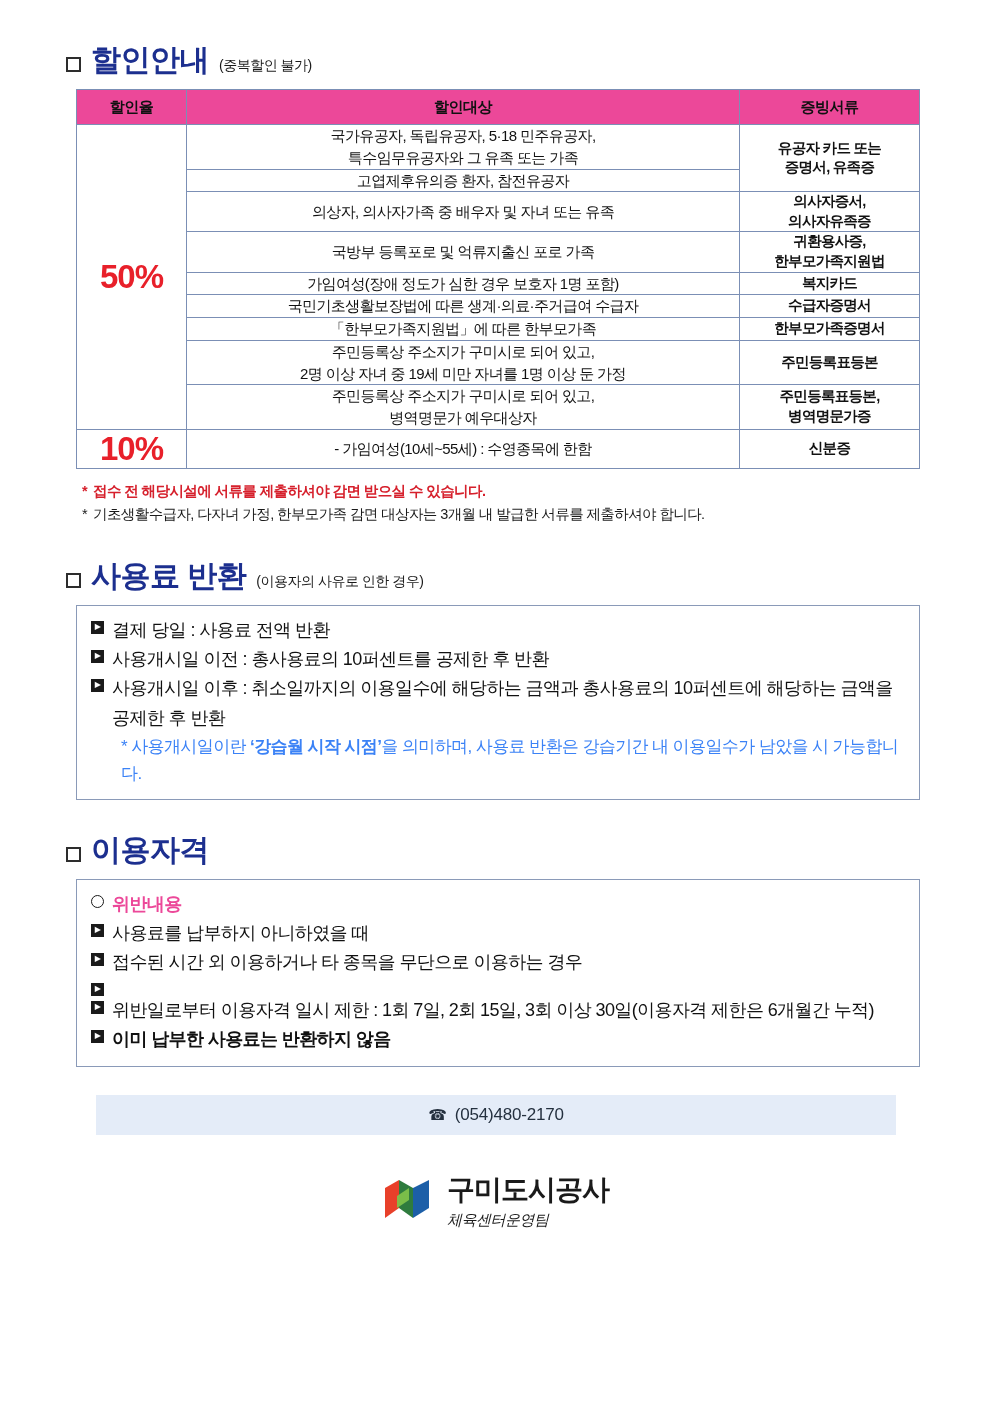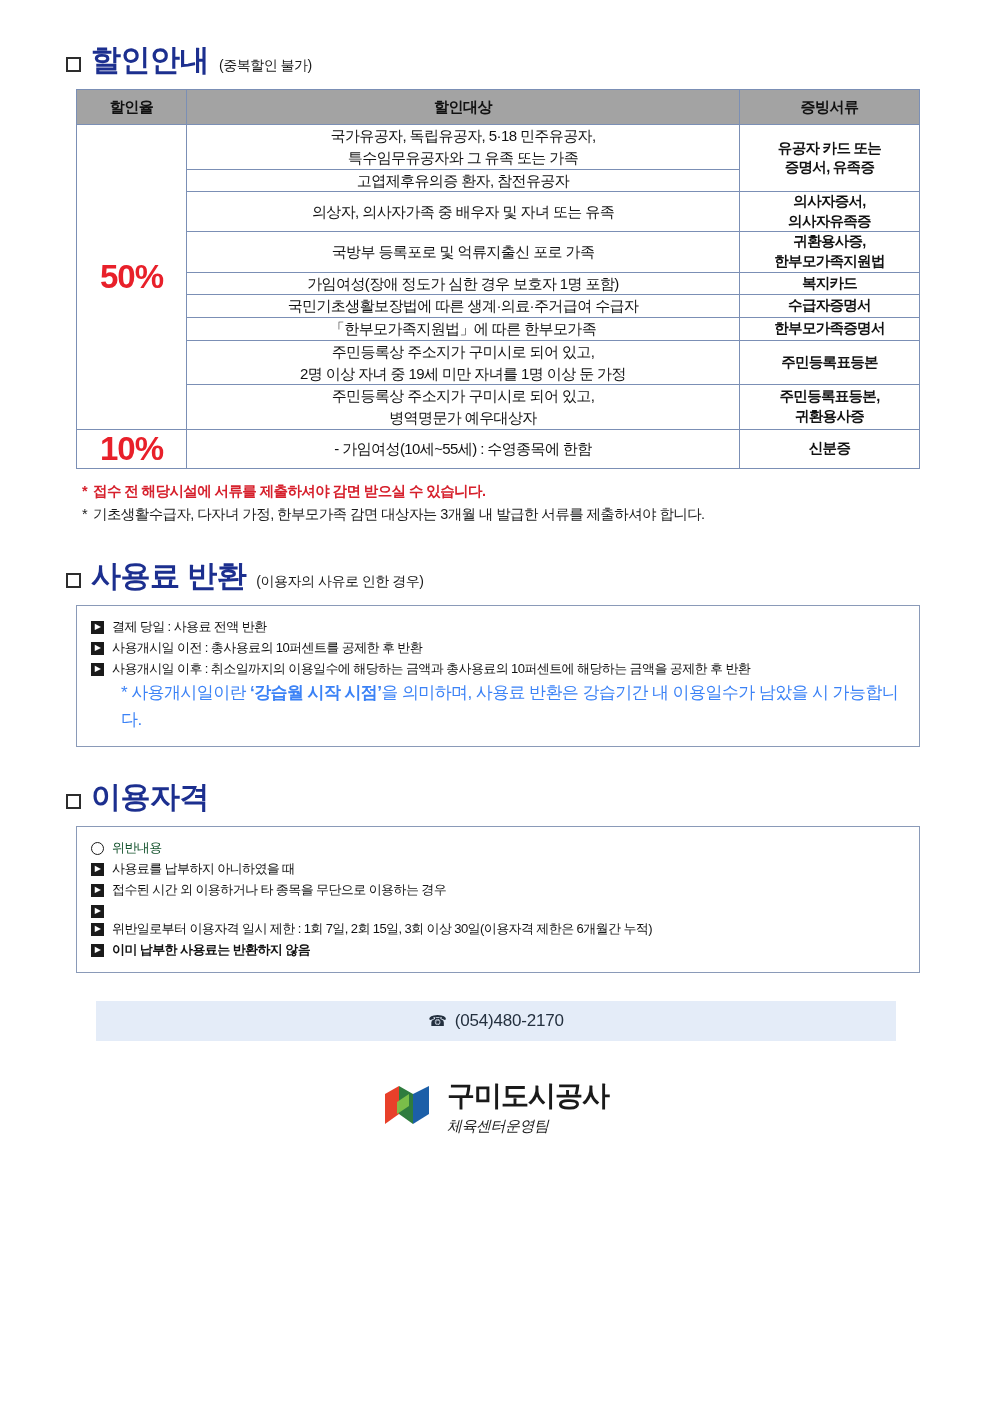--- a/index.html
+++ b/index.html
@@ -59,21 +59,21 @@
   table.discount {
     border-collapse: collapse;
     width: 100%;
     table-layout: fixed;
   }
   table.discount th, table.discount td {
     border: 1px solid #7b8fb5;
     padding: 0;
   }
   table.discount thead th {
-    background: #a3a3a3;
+    background: #ec4899;
     font-size: 15px;
     font-weight: bold;
     height: 34px;
     color: #111;
     letter-spacing: -0.5px;
   }
   .col-rate { width: 110px; }
   .col-proof { width: 180px; }
 
   td.rate-cell {
@@ -127,21 +127,21 @@
   
   .box {
     margin: 0 72px 0 76px;
     border: 1px solid #8a9ab8;
     padding: 10px 14px 12px 14px;
     box-sizing: border-box;
   }
   .box-row {
     display: flex;
     align-items: flex-start;
-    font-size: 13px;
+    font-size: 18px;
     letter-spacing: -0.6px;
     line-height: 1.62;
     color: #111;
   }
   .bullet-sq {
     flex: none;
     width: 13px;
     height: 13px;
     background: #1a1a1a;
     color: #ffffff;
@@ -167,21 +167,21 @@
     margin: 5px 8px 0 0;
     box-sizing: border-box;
   }
   .sub-note {
     font-size: 17px;
     letter-spacing: -0.6px;
     line-height: 1.6;
     margin-left: 30px;
     color: #3b82f6;
   }
-  .red-b { color: #14532d; font-weight: normal; }
+  .red-b { color: #ec4899; font-weight: bold; }
   .bold { font-weight: bold; }
 
   
   .phone-band {
     margin: 28px auto 0 auto;
     width: 800px;
     height: 40px;
     background: #e4ecf8;
     display: flex;
     align-items: center;
@@ -331,21 +331,21 @@
           </td>
         </tr>
 
         <tr>
           <td class="target-cell">
             <span>주민등록상 주소지가 구미시로 되어 있고,</span>
             <span class="l2">병역명문가 예우대상자</span>
           </td>
           <td class="proof-cell">
             <span>주민등록표등본,</span>
-            <span class="l2">귀환용사증</span>
+            <span class="l2">병역명문가증</span>
           </td>
         </tr>
 
         <tr>
           <td class="rate-cell">
             <span class="rate-text">10%</span>
           </td>
           <td class="target-cell">
             <span>- 가임여성(10세~55세) : 수영종목에 한함</span>
           </td>

